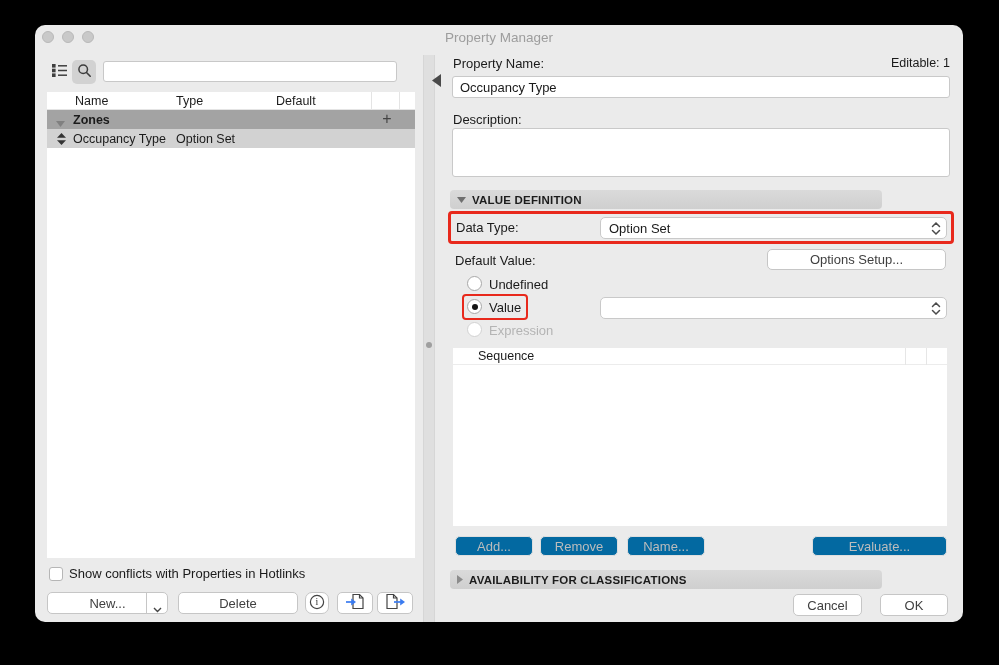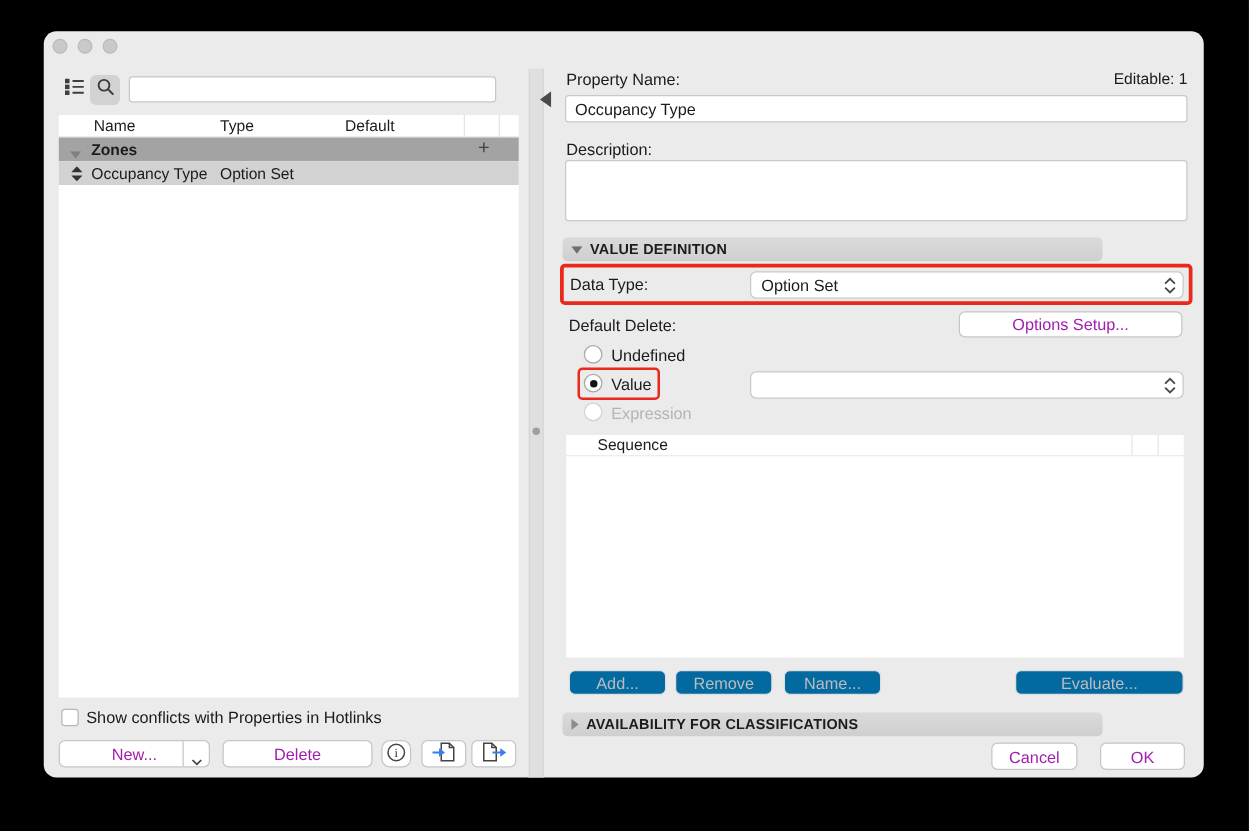--- a/index.html
+++ b/index.html
@@ -16,21 +16,21 @@
   .lheader span.h { position:absolute; top:2px; }
   .vsep { position:absolute; top:0; width:1px; background:#e4e4e4; }
   .trow { position:absolute; left:0; width:368px; height:19px; font-size:12.5px; color:#1b1b1b; }
   .row-zones { top:18px; background:#a3a3a3; font-weight:bold; }
   .row-occ { top:37px; background:#d2d2d2; }
   .cellname { position:absolute; left:26px; top:3px; }
   .celltype { position:absolute; left:129px; top:3px; }
   .plusbtn { position:absolute; left:330px; top:0px; width:20px; height:19px; font-size:16px; font-weight:300; color:#444; text-align:center; line-height:18px; }
   .cb { position:absolute; left:14px; top:542px; width:14px; height:14px; background:#fff; border:1px solid #b6b6b6; border-radius:3px; }
   .cblabel { position:absolute; left:34px; top:541px; font-size:13px; color:#1a1a1a; }
-  .btn { position:absolute; height:22px; background:#fff; border:1px solid #c6c6c6; border-radius:5px; font-size:13px; color:#a21caf; display:flex; align-items:center; justify-content:center; }
+  .btn { position:absolute; height:22px; background:#fff; border:1px solid #c6c6c6; border-radius:5px; font-size:13px; color:#404040; display:flex; align-items:center; justify-content:center; }
   .dbtn { position:absolute; height:20px; background:#0369a1; border:1px solid #dedede; border-radius:5px; font-size:13px; color:#bcbcbc; display:flex; align-items:center; justify-content:center; }
   .gutterstrip { position:absolute; left:388px; top:30px; width:12px; height:567px; background:#dfdfdf; border-left:1px solid #d6d6d6; border-right:1px solid #d6d6d6; }
   .gutterdot { position:absolute; left:391px; top:317px; width:6px; height:6px; border-radius:50%; background:#9f9f9f; }
   .rlabel { position:absolute; font-size:13px; color:#1a1a1a; }
   .tfield { position:absolute; background:#fff; border:1px solid #c9c9c9; border-radius:3px; font-size:13px; color:#1a1a1a; padding:0 7px; font-family:"Liberation Sans",sans-serif; outline:none; }
   .secthdr { position:absolute; left:415px; width:432px; height:19px; background:linear-gradient(#dadada,#cfcfcf); border-radius:4px; display:flex; align-items:center; padding-left:7px; font-size:11.5px; font-weight:bold; color:#1c1c1c; letter-spacing:.2px; }
   .secthdr svg { margin-right:6px; }
   .redbox { position:absolute; border:3px solid #e8291c; border-radius:4px; }
   .popup { position:absolute; background:#fff; border:1px solid #c9c9c9; border-radius:5px; font-size:13px; color:#1a1a1a; display:flex; align-items:center; padding:0 22px 0 8px; }
   .stepper { position:absolute; right:5px; top:3px; }
@@ -42,20 +42,21 @@
   .seqhdr { position:absolute; left:0; top:0; width:494px; height:17px; border-bottom:1px solid #ececec; font-size:12.5px; color:#1b1b1b; }
 </style>
 </head>
 <body>
 
 <div class="window">
 
   <span class="tl" style="left:7px"></span>
   <span class="tl" style="left:27px"></span>
   <span class="tl" style="left:47px"></span>
+  <div class="wtitle">Property Manager</div>
 
   <div class="toolbtn" style="left:12px;top:35px">
     <span>
       <svg width="17" height="15" viewBox="0 0 17 15">
         <rect x="1" y="1" width="3.6" height="3.6" fill="#3f3f3f"></rect>
         <rect x="1" y="5.7" width="3.6" height="3.6" fill="#3f3f3f"></rect>
         <rect x="1" y="10.4" width="3.6" height="3.6" fill="#3f3f3f"></rect>
         <line x1="7" y1="2.8" x2="16" y2="2.8" stroke="#3f3f3f" stroke-width="1.5"></line>
         <line x1="7" y1="7.5" x2="16" y2="7.5" stroke="#3f3f3f" stroke-width="1.5"></line>
         <line x1="7" y1="12.2" x2="16" y2="12.2" stroke="#3f3f3f" stroke-width="1.5"></line>
@@ -172,21 +173,21 @@
   <div class="popup" style="left:565px;top:192px;width:347px;height:22px">
     <span>Option Set</span>
     <span class="stepper">
       <svg width="10" height="15" viewBox="0 0 10 15">
         <polyline points="1.5,5.5 5,2 8.5,5.5" fill="none" stroke="#4a4a4a" stroke-width="1.5" stroke-linecap="round"></polyline>
         <polyline points="1.5,9.5 5,13 8.5,9.5" fill="none" stroke="#4a4a4a" stroke-width="1.5" stroke-linecap="round"></polyline>
       </svg>
     </span>
   </div>
 
-  <span class="rlabel" style="left:420px;top:228px">Default Delete:</span>
+  <span class="rlabel" style="left:420px;top:228px">Default Value:</span>
   <div class="btn" style="left:732px;top:224px;width:179px;height:21px">
     <span>Options Setup...</span>
   </div>
 
   <span class="radio" style="left:432px;top:251px"></span>
   <span class="rlabel" style="left:454px;top:252px">Undefined</span>
 
   <div class="redbox" style="left:427px;top:269px;width:66px;height:26px;border-width:2.5px"></div>
   <span class="radio sel" style="left:432px;top:274px"></span>
   <span class="rlabel" style="left:454px;top:275px">Value</span>

